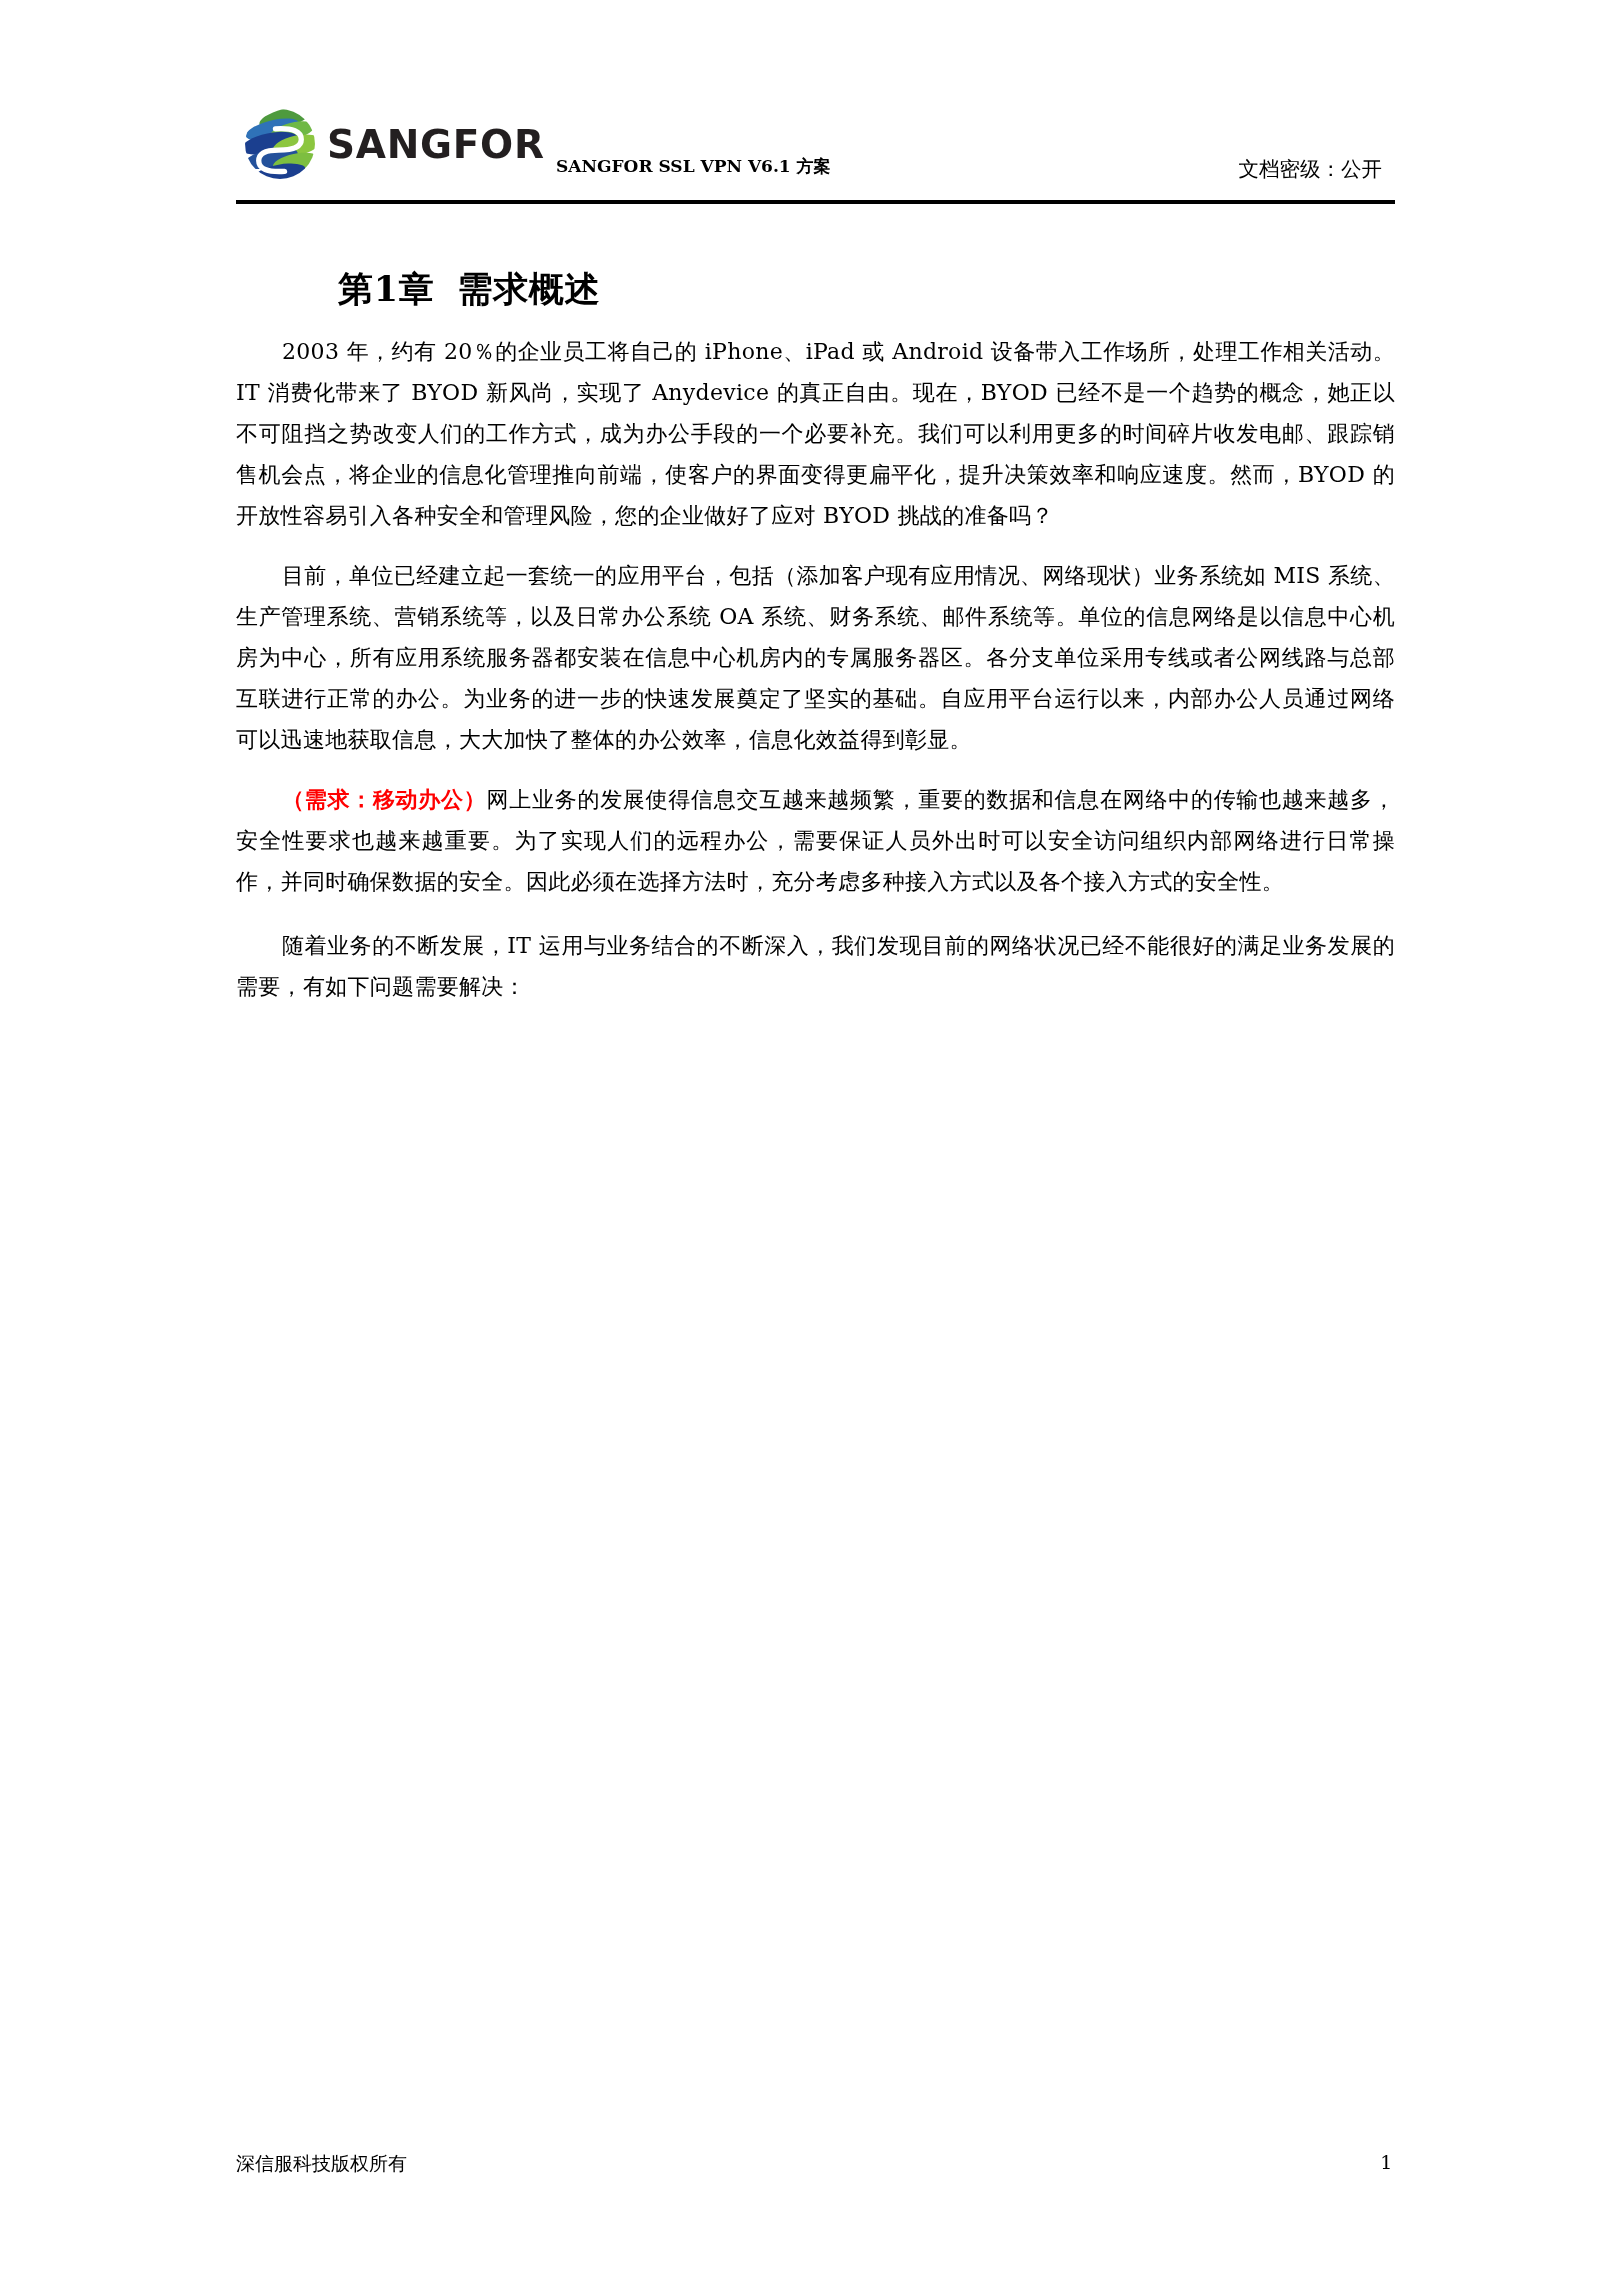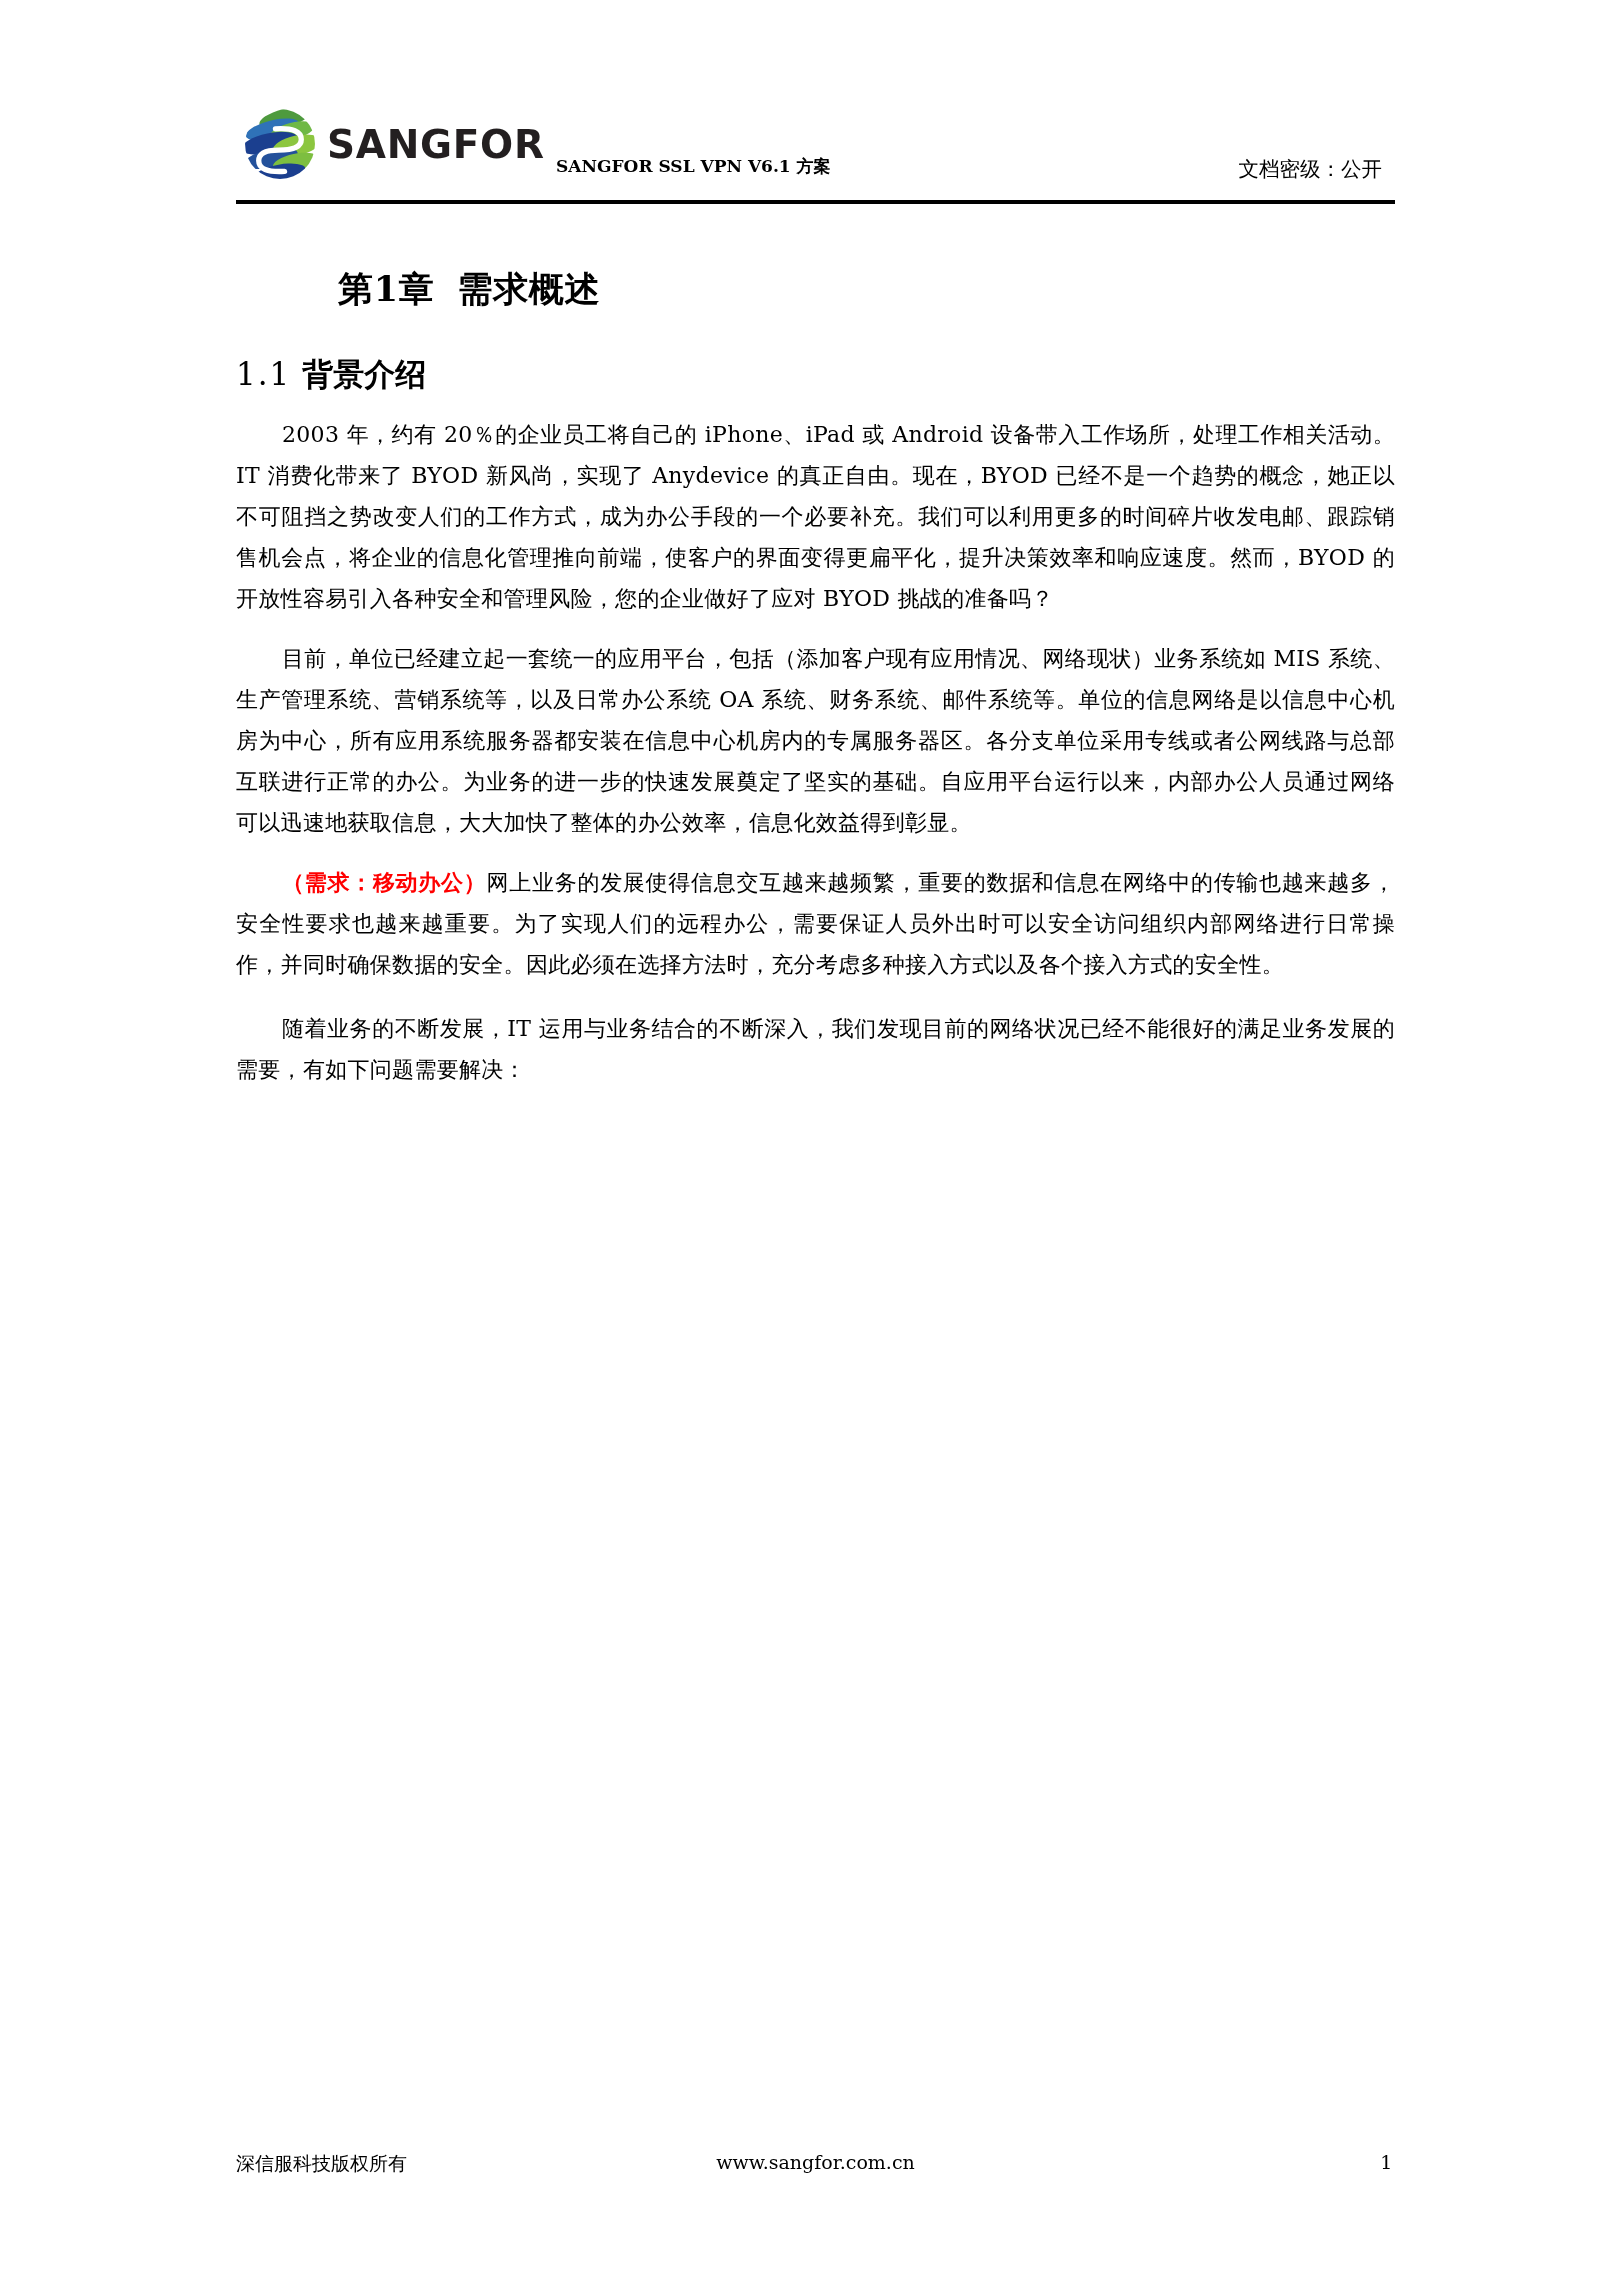--- a/index.html
+++ b/index.html
@@ -197,32 +197,30 @@
     <div class="header-doc-title">SANGFOR SSL VPN V6.1 方案</div>
     <div class="header-classification">文档密级：公开</div>
   </div>
 
   <div class="header-rule"></div>
 
   <div class="content">
 
     <h1 class="chapter-heading"><span>第1章</span><span class="ch-gap"></span><span>需求概述</span></h1>
 
-    <h2 class="section-heading"><span class="sec-num">1.1</span><span class="sec-gap"></span><span>背景介绍</span></h2>
 
     <p class="body-text">2003 年，约有 20％的企业员工将自己的 iPhone、iPad 或 Android 设备带入工作场所，处理工作相关活动。IT 消费化带来了 BYOD 新风尚，实现了 Anydevice 的真正自由。现在，BYOD 已经不是一个趋势的概念，她正以不可阻挡之势改变人们的工作方式，成为办公手段的一个必要补充。我们可以利用更多的时间碎片收发电邮、跟踪销售机会点，将企业的信息化管理推向前端，使客户的界面变得更扁平化，提升决策效率和响应速度。然而，BYOD 的开放性容易引入各种安全和管理风险，您的企业做好了应对 BYOD 挑战的准备吗？</p>
     <p class="body-text">目前，单位已经建立起一套统一的应用平台，包括（添加客户现有应用情况、网络现状）业务系统如 MIS 系统、生产管理系统、营销系统等，以及日常办公系统 OA 系统、财务系统、邮件系统等。单位的信息网络是以信息中心机房为中心，所有应用系统服务器都安装在信息中心机房内的专属服务器区。各分支单位采用专线或者公网线路与总部互联进行正常的办公。为业务的进一步的快速发展奠定了坚实的基础。自应用平台运行以来，内部办公人员通过网络可以迅速地获取信息，大大加快了整体的办公效率，信息化效益得到彰显。</p>
 
 
     <p class="body-text"><span class="req-tag">（需求：移动办公）</span><span>网上业务的发展使得信息交互越来越频繁，重要的数据和信息在网络中的传输也越来越多，安全性要求也越来越重要。为了实现人们的远程办公，需要保证人员外出时可以安全访问组织内部网络进行日常操作，并同时确保数据的安全。因此必须在选择方法时，充分考虑多种接入方式以及各个接入方式的安全性。</span></p>
 
     <p class="body-text first-para">随着业务的不断发展，IT 运用与业务结合的不断深入，我们发现目前的网络状况已经不能很好的满足业务发展的需要，有如下问题需要解决：</p>
 
   </div>
 
   <div class="footer">
     <span class="footer-copyright">深信服科技版权所有</span>
-    <span class="footer-site">www.sangfor.com.cn</span>
     <span class="footer-page-number">1</span>
   </div>
 
 </div>
 
 
 </body></html>

